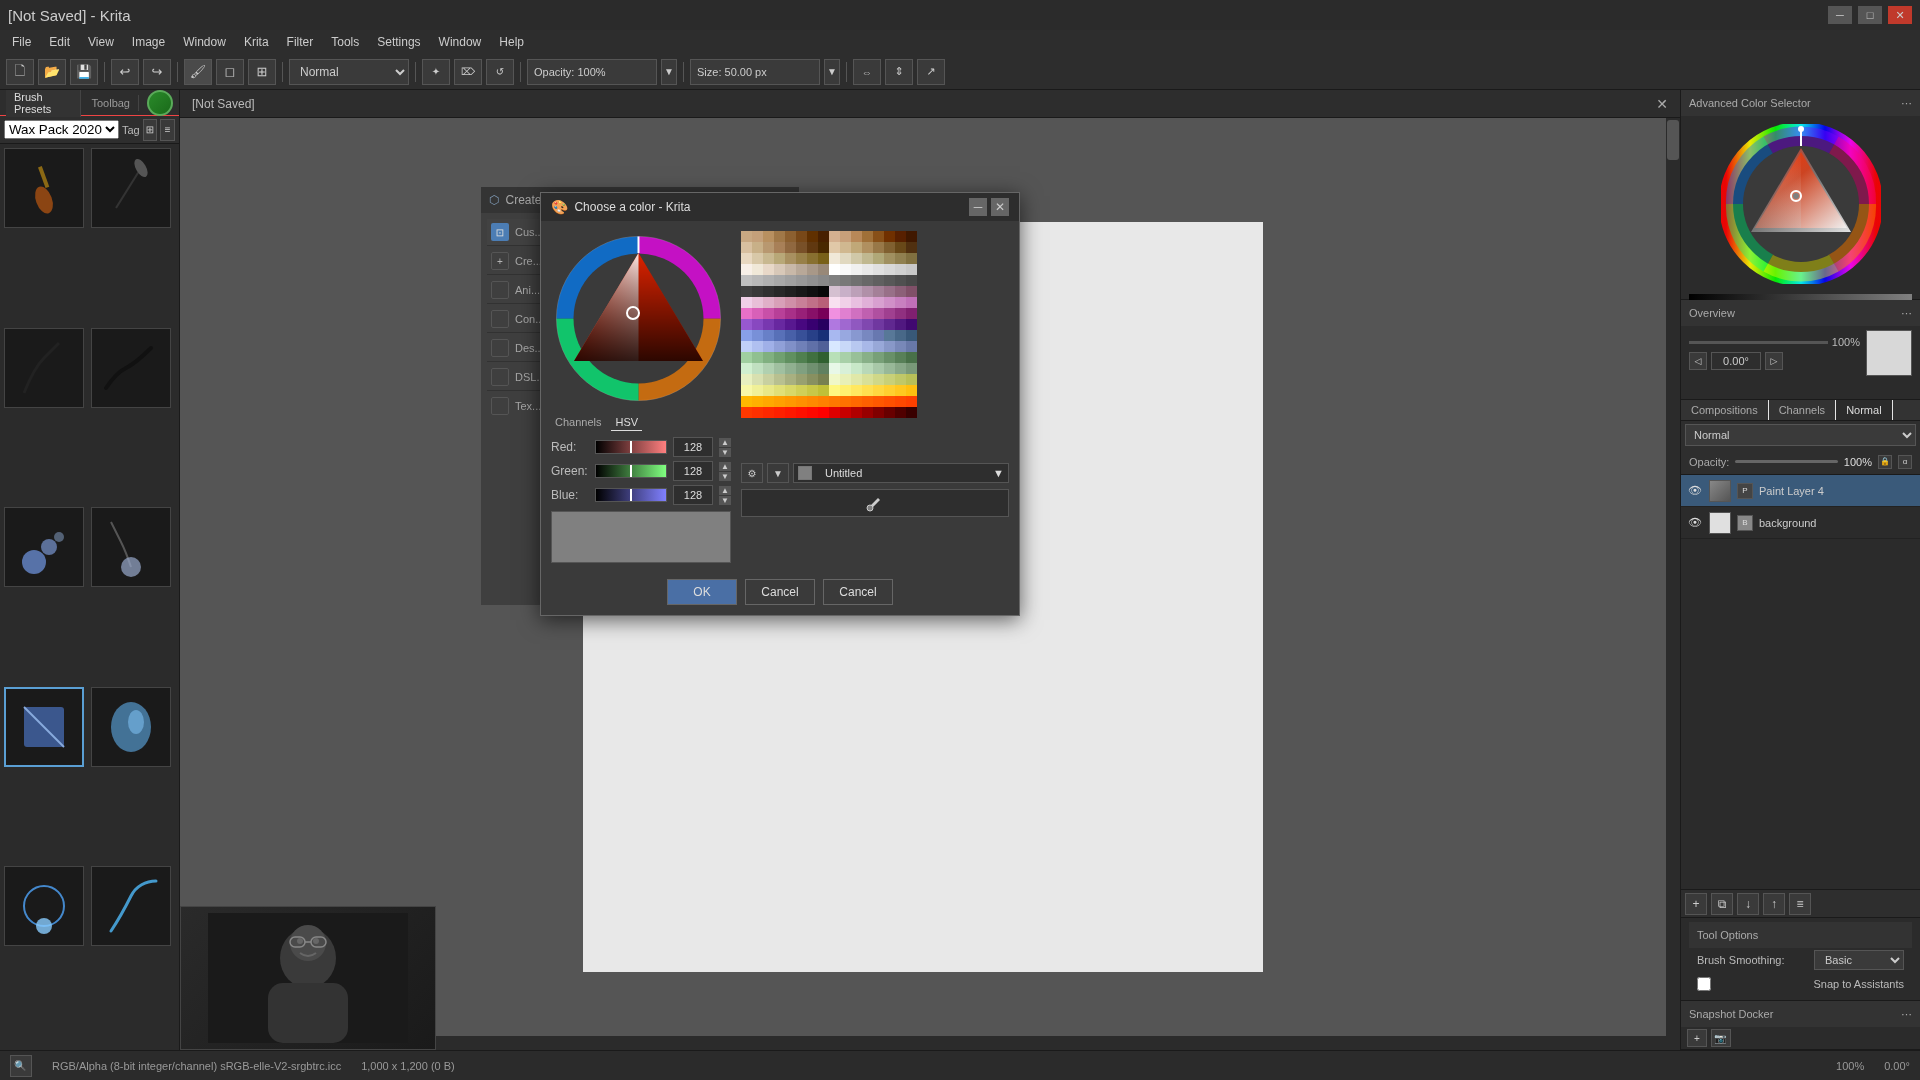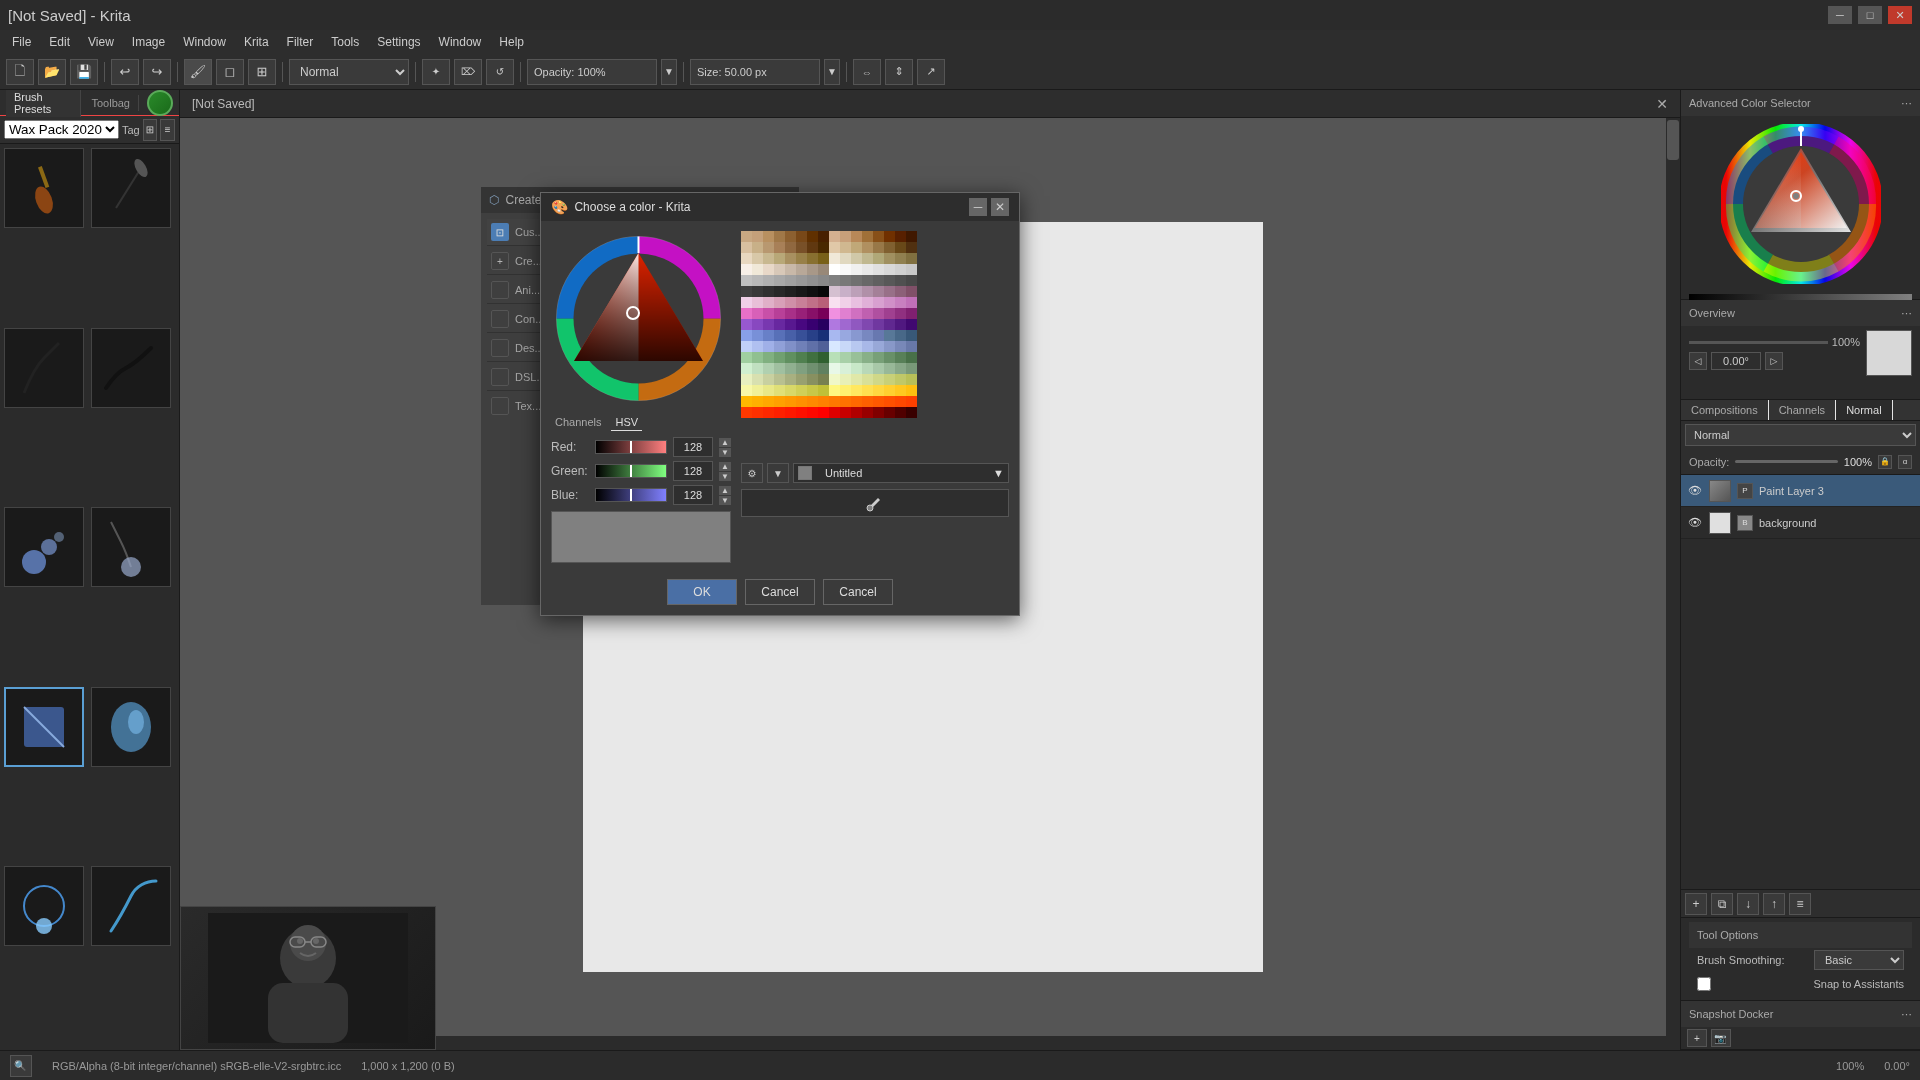--- a/index.html
+++ b/index.html
@@ -1042,21 +1042,21 @@
       <div class="opacity-slider"></div>
       <span class="opacity-value">100%</span>
       <button style="width:14px;height:14px;background:#3a3a3a;border:1px solid #555;color:#ccc;font-size:8px;cursor:pointer">🔒</button>
       <button style="width:14px;height:14px;background:#3a3a3a;border:1px solid #555;color:#ccc;font-size:8px;cursor:pointer">α</button>
     </div>
     <div id="layers-list">
       <div class="layer-item active">
         <div class="layer-eye">👁</div>
         <div class="layer-thumb paint"></div>
         <div style="width:16px;height:16px;border:1px solid #555;background:#444;font-size:8px;display:flex;align-items:center;justify-content:center">P</div>
-        <span class="layer-name">Paint Layer 3</span>
+        <span class="layer-name">Paint Layer 4</span>
       </div>
       <div class="layer-item">
         <div class="layer-eye">👁</div>
         <div class="layer-thumb bg"></div>
         <div style="width:16px;height:16px;border:1px solid #555;background:#888;font-size:8px;display:flex;align-items:center;justify-content:center">B</div>
         <span class="layer-name">background</span>
       </div>
     </div>
     <div id="layer-action-bar">
       <button class="layer-action-btn">+</button>

